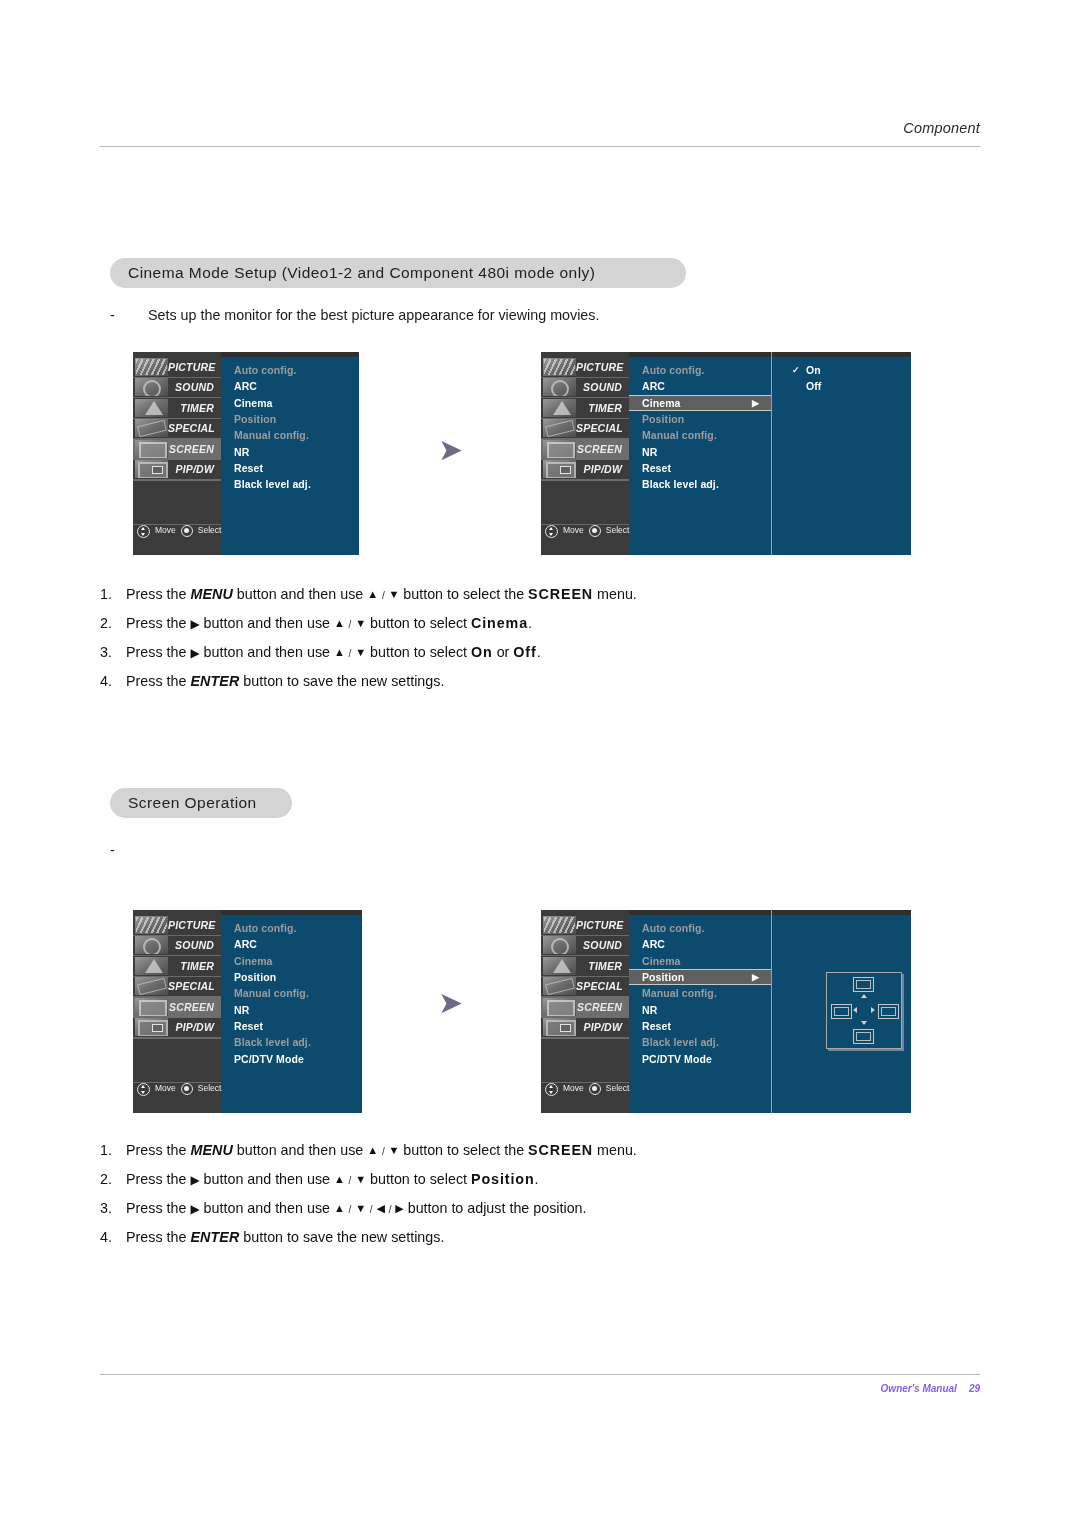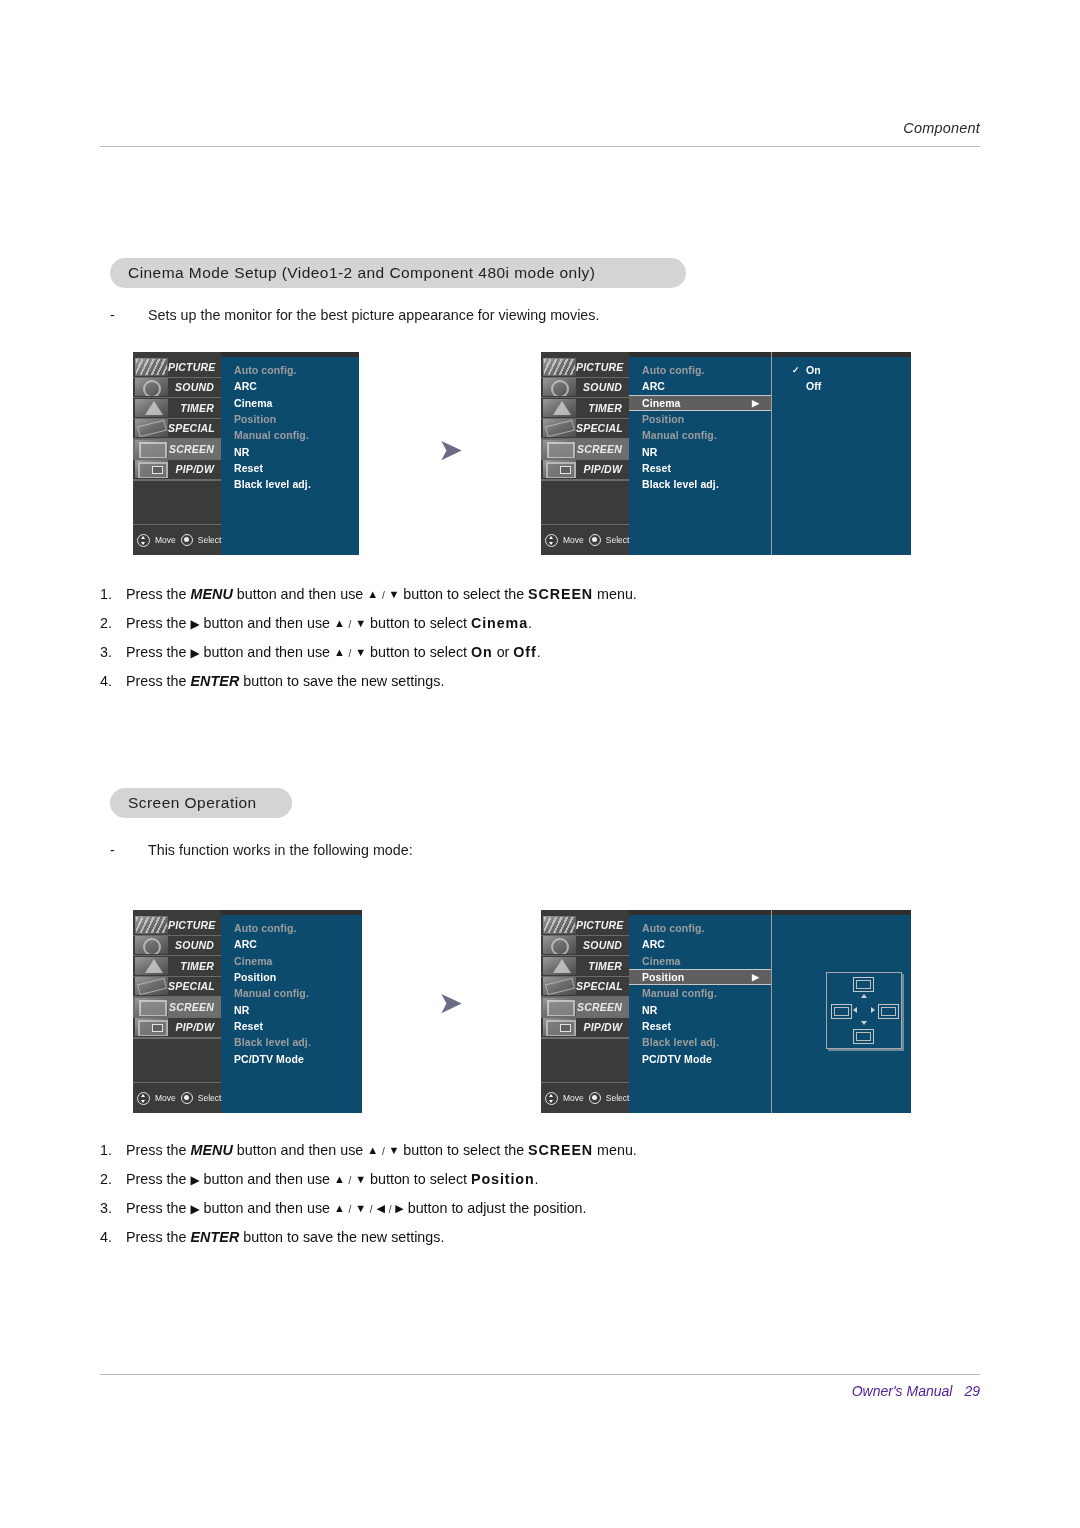--- a/index.html
+++ b/index.html
@@ -40,22 +40,23 @@
     right: 100px;
     top: 1374px;
     height: 1px;
     background: #b9b9b9;
   }
   .footer {
     position: absolute;
     top: 1383px;
     right: 100px;
     font-style: italic;
-    font-size: 14px;
-    color: #4c1d95;
+    font-size: 10px;
+    color: #8b5cf6;
+    font-weight: bold;
   }
   .footer .pg {
     font-style: italic;
     margin-left: 12px;
   }
 
   
   .pill {
     position: absolute;
     background: #d4d4d4;
@@ -238,21 +239,21 @@
     font-size: 10.5px;
     color: #f2f2f2;
     letter-spacing: .2px;
     white-space: nowrap;
   }
   .rail-item.sel .rail-lbl { color: #e9e9e9; }
   .rail-spacer { flex: 1; border-top: 1px solid #6a6a6a; }
   .rail-foot {
     height: 30px;
     display: flex;
-    align-items: center;
+    align-items: flex-start;
     gap: 5px;
     padding-left: 4px;
     border-top: 1px solid #6a6a6a;
     font-size: 8.5px;
     color: #ededed;
     white-space: nowrap;
   }
   .dpad {
     width: 11px; height: 11px;
     border-radius: 50%;
@@ -573,21 +574,20 @@
     <div class="step"><span class="num">3.</span><span>Press the </span><span class="glyph-r">▶</span><span> button and then use </span><span class="glyph">▲</span><span class="glyph-sep"> / </span><span class="glyph">▼</span><span> button to select </span><span class="kbd-wide">On</span><span> or </span><span class="kbd-wide">Off</span><span>.</span></div>
     <div class="step"><span class="num">4.</span><span>Press the </span><span class="kbd-bold">ENTER</span><span> button to save the new settings.</span></div>
   </div>
 
 <div class="pill" id="pill-position">
   <span>Screen Operation</span>
 </div>
 
 <div class="para" id="para-position">
   <span class="dash">-</span>
-  <span class="txt">This function works in the following mode:</span>
 </div>
 
 <div class="osd" id="osd-3">
   <div class="osd-top-bar"></div>
   <div class="rail">
       <div class="rail-item">
         <div class="rail-ic ic-picture"></div>
         <div class="rail-lbl">PICTURE</div>
       </div>
       <div class="rail-item">

